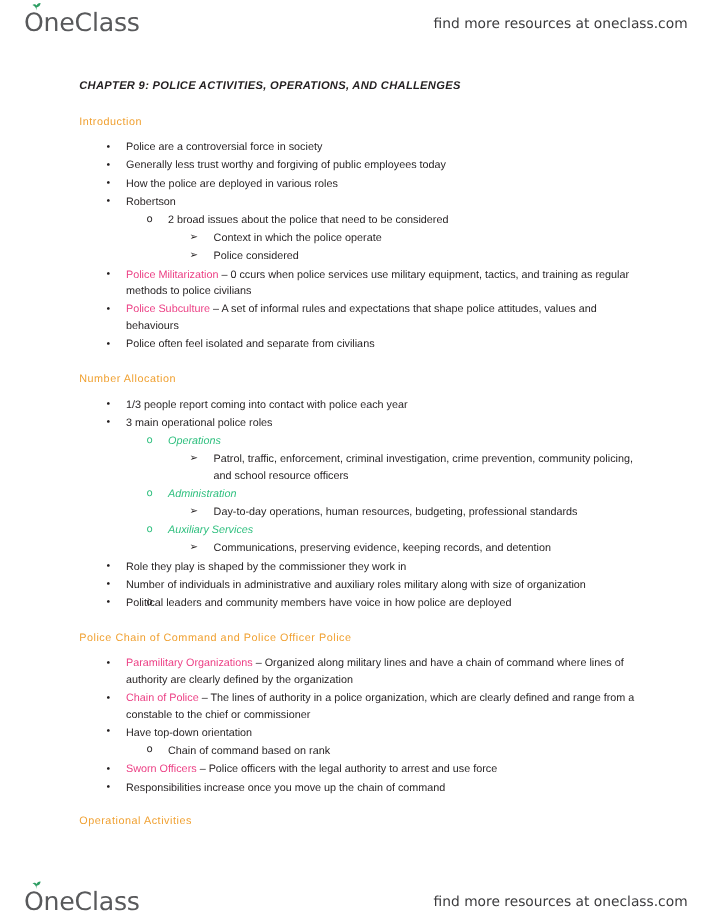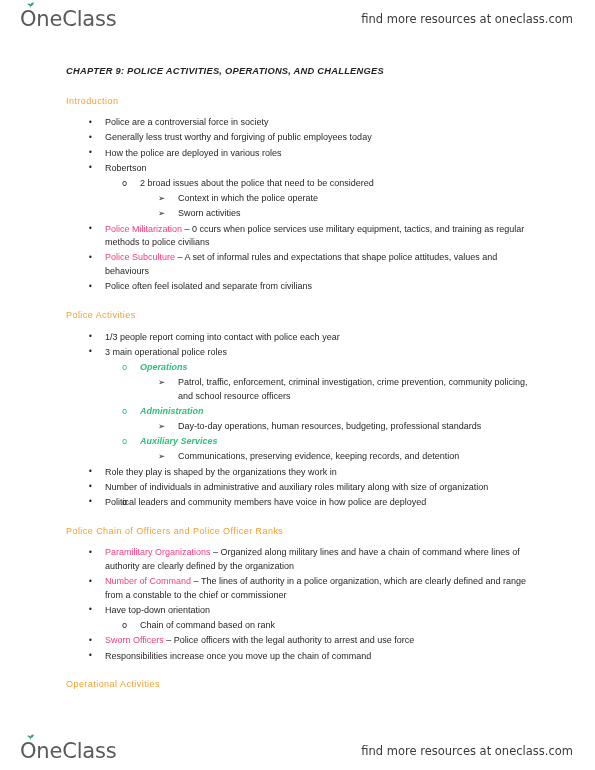--- a/index.html
+++ b/index.html
@@ -100,21 +100,21 @@
   li.row .mk {
     position: absolute;
     display: block;
     font-family: "DejaVu Sans", sans-serif;
   }
   li.l1 .mk { left: 22px; top: 0.5px; font-size: 8px; }
   li.l2 .mk { left: 56px; top: 0px;  font-size: 8.5px; }
   li.l3 .mk { left: 92px; top: -0.5px; font-size: 8.5px; }
 
   .term      { color: #ec3f84; }
-  .subhead   { color: #2ebf7e; font-style: italic; font-weight: bold; }
+  .subhead   { color: #2ebf7e; font-style: italic; }
   li.green .mk { color: #2ebf7e; }
 </style>
 </head>
 <body>
 
 <div class="brandbar header">
   <div class="logo">
     <span class="o-wrap">
       <svg class="sprout" viewBox="0 0 12 9">
         <path d="M6 9 C5.6 5.6 4.2 4.0 1.4 2.6 C3.0 1.4 5.0 1.8 6 3.4 C6.6 1.4 8.2 0.4 10.4 0.6 C10.4 3.2 8.6 5.0 6 5.4 Z" fill="#2e9e63"></path>
@@ -130,44 +130,44 @@
   <div class="chapter-title">CHAPTER 9: POLICE ACTIVITIES, OPERATIONS, AND CHALLENGES</div>
   <div id="sections-root">
       <div class="section-heading">Introduction</div>
       <ul class="lvl">
         <li class="row l1"><span class="mk">•</span><span>Police are a controversial force in society</span></li>
         <li class="row l1"><span class="mk">•</span><span>Generally less trust worthy and forgiving of public employees today</span></li>
         <li class="row l1"><span class="mk">•</span><span>How the police are deployed in various roles</span></li>
         <li class="row l1"><span class="mk">•</span><span>Robertson</span></li>
         <li class="row l2"><span class="mk">o</span><span>2 broad issues about the police that need to be considered</span></li>
         <li class="row l3"><span class="mk">➢</span><span>Context in which the police operate</span></li>
-        <li class="row l3"><span class="mk">➢</span><span>Sworn activities</span></li>
+        <li class="row l3"><span class="mk">➢</span><span>Police considered</span></li>
         <li class="row l1"><span class="mk">•</span><span class="term">Police Militarization</span><span> – 0 ccurs when police services use military equipment, tactics, and training as regular methods to police civilians</span></li>
         <li class="row l1"><span class="mk">•</span><span class="term">Police Subculture</span><span> – A set of informal rules and expectations that shape police attitudes, values and behaviours</span></li>
         <li class="row l1"><span class="mk">•</span><span>Police often feel isolated and separate from civilians</span></li>
       </ul>
-      <div class="section-heading tight">Police Activities</div>
+      <div class="section-heading tight">Number Allocation</div>
       <ul class="lvl">
         <li class="row l1"><span class="mk">•</span><span>1/3 people report coming into contact with police each year</span></li>
         <li class="row l1"><span class="mk">•</span><span>3 main operational police roles</span></li>
         <li class="row l2 green"><span class="mk">o</span><span class="subhead">Operations</span></li>
         <li class="row l3"><span class="mk">➢</span><span>Patrol, traffic, enforcement, criminal investigation, crime prevention, community policing, and school resource officers</span></li>
         <li class="row l2 green"><span class="mk">o</span><span class="subhead">Administration</span></li>
         <li class="row l3"><span class="mk">➢</span><span>Day-to-day operations, human resources, budgeting, professional standards</span></li>
         <li class="row l2 green"><span class="mk">o</span><span class="subhead">Auxiliary Services</span></li>
         <li class="row l3"><span class="mk">➢</span><span>Communications, preserving evidence, keeping records, and detention</span></li>
-        <li class="row l1"><span class="mk">•</span><span>Role they play is shaped by the organizations they work in</span></li>
+        <li class="row l1"><span class="mk">•</span><span>Role they play is shaped by the commissioner they work in</span></li>
         <li class="row l1"><span class="mk">•</span><span>Number of individuals in administrative and auxiliary roles military along with size of organization</span></li>
         <li class="row l2"><span class="mk">o</span></li>
         <li class="row l1"><span class="mk">•</span><span>Political leaders and community members have voice in how police are deployed</span></li>
       </ul>
-      <div class="section-heading tight">Police Chain of Officers and Police Officer Ranks</div>
+      <div class="section-heading tight">Police Chain of Command and Police Officer Police</div>
       <ul class="lvl">
         <li class="row l1"><span class="mk">•</span><span class="term">Paramilitary Organizations</span><span> – Organized along military lines and have a chain of command where lines of authority are clearly defined by the organization</span></li>
-        <li class="row l1"><span class="mk">•</span><span class="term">Number of Command</span><span> – The lines of authority in a police organization, which are clearly defined and range from a constable to the chief or commissioner</span></li>
+        <li class="row l1"><span class="mk">•</span><span class="term">Chain of Police</span><span> – The lines of authority in a police organization, which are clearly defined and range from a constable to the chief or commissioner</span></li>
         <li class="row l1"><span class="mk">•</span><span>Have top-down orientation</span></li>
         <li class="row l2"><span class="mk">o</span><span>Chain of command based on rank</span></li>
         <li class="row l1"><span class="mk">•</span><span class="term">Sworn Officers</span><span> – Police officers with the legal authority to arrest and use force</span></li>
         <li class="row l1"><span class="mk">•</span><span>Responsibilities increase once you move up the chain of command</span></li>
       </ul>
       <div class="section-heading tight">Operational Activities</div>
     </div>
 </div>
 
 <div class="brandbar footer">

